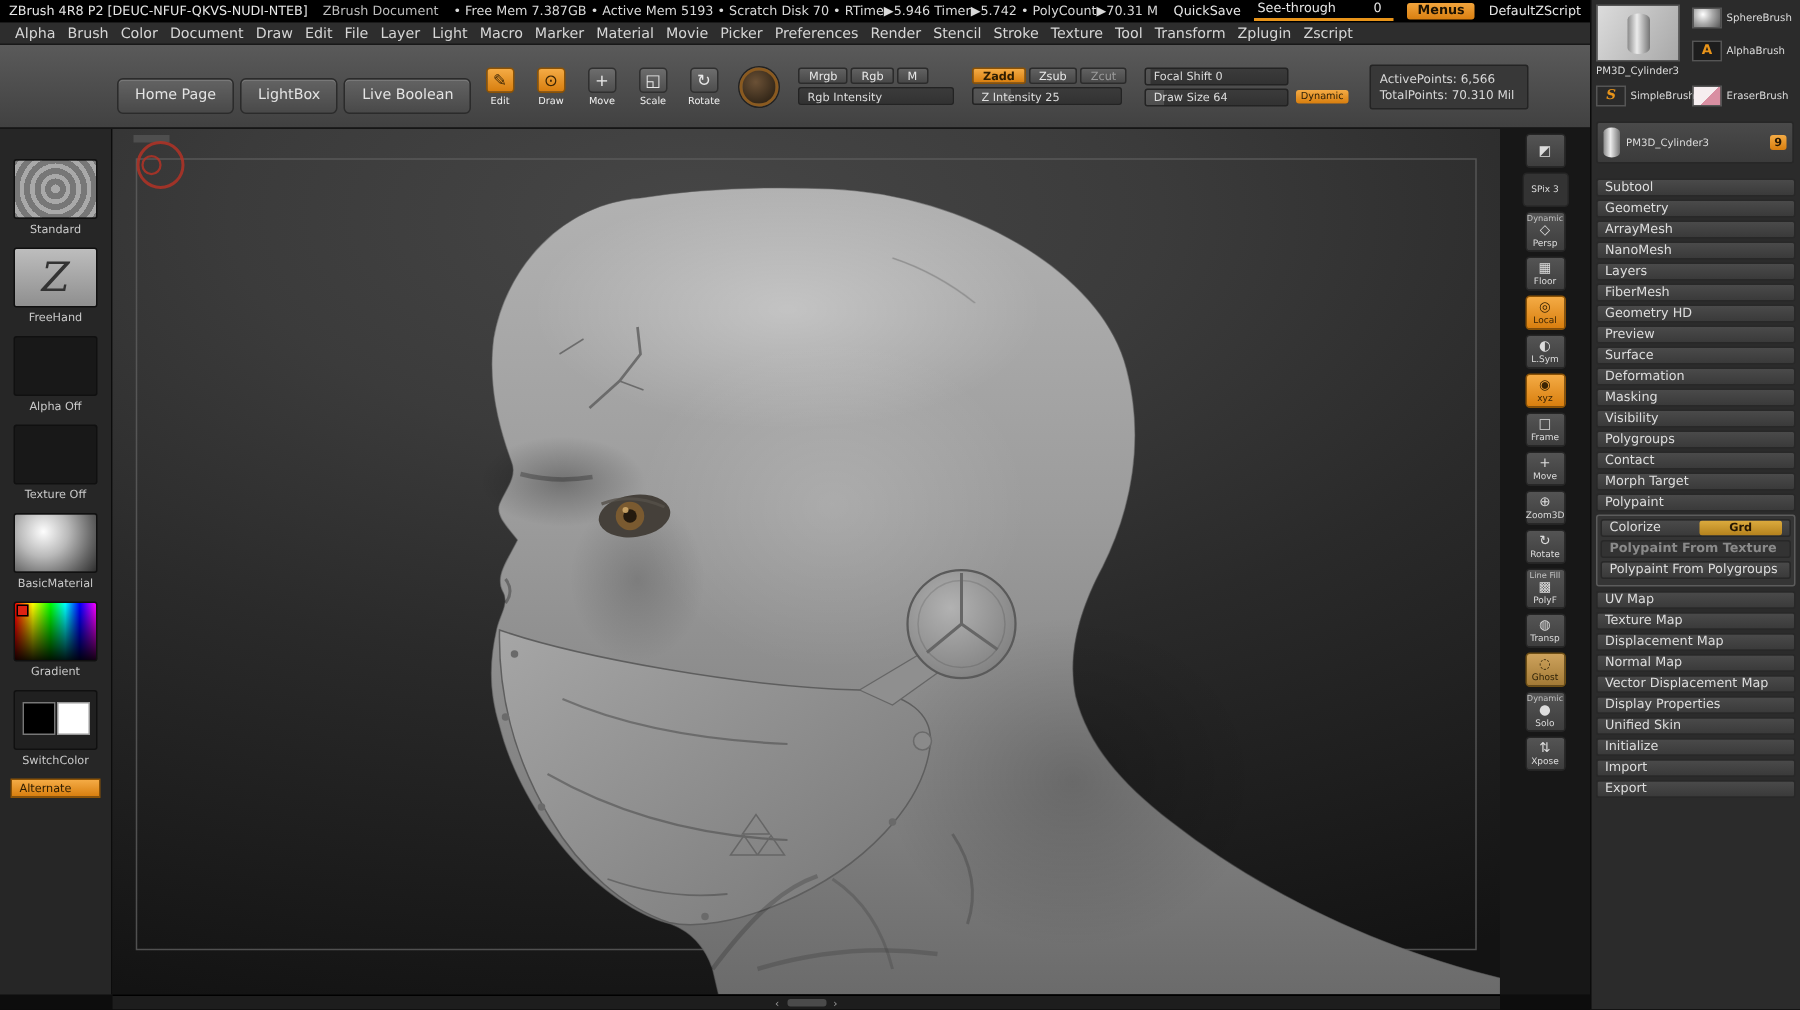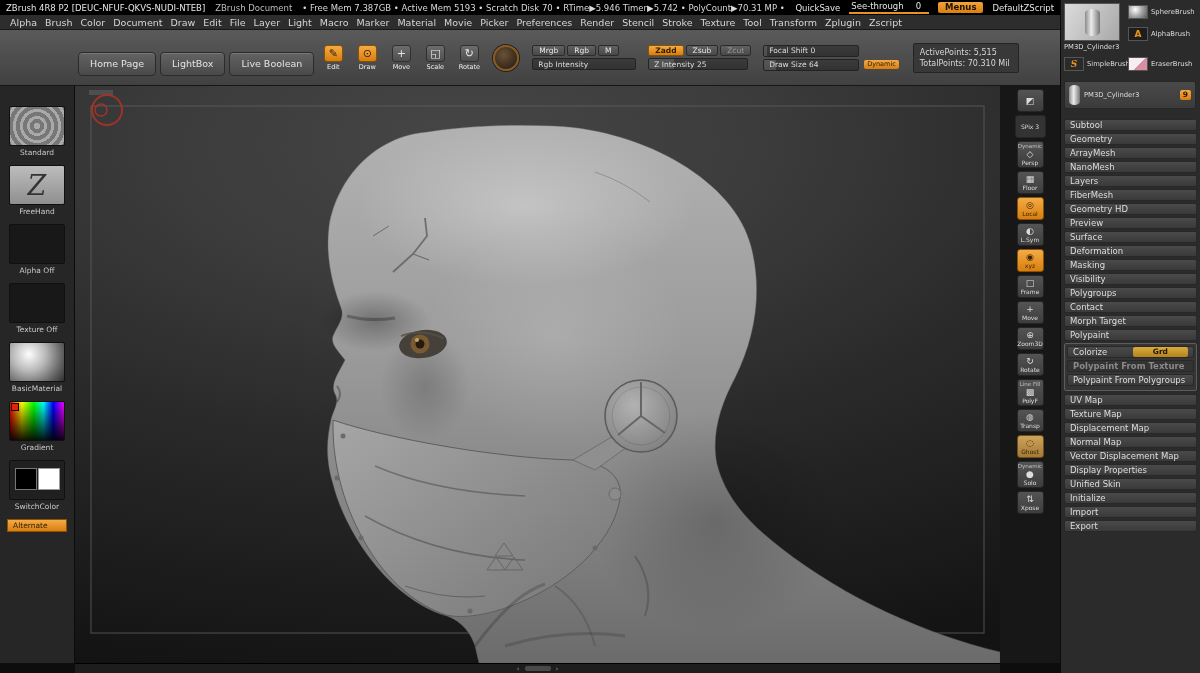--- a/index.html
+++ b/index.html
@@ -7,21 +7,21 @@
        font-family:"DejaVu Sans","Liberation Sans",sans-serif;color:#ddd;}
   *{box-sizing:border-box;}
 
   
   #title-bar{position:absolute;left:0;top:0;width:1060px;height:15px;background:#000;
     display:flex;align-items:center;padding:0 6px;gap:10px;font-size:8.5px;color:#e6e6e6;white-space:nowrap;}
   .tb-left{display:flex;gap:10px;overflow:hidden;align-items:center;}
   .tb-doc{color:#bdbdbd;text-align:right;}
   .tb-stats{color:#d9d9d9;}
   .tb-right{margin-left:auto;display:flex;gap:9px;align-items:center;}
-  .see-through{display:flex;gap:12px;border-bottom:2px solid #e8941a;padding:0 8px 1px 2px;}
+  .see-through{display:flex;gap:25px;border-bottom:2px solid #e8941a;padding:0 8px 1px 2px;}
   .menus-btn{background:linear-gradient(#f2a43c,#d97f10);color:#1c1202;padding:0 7px;height:11px;
     line-height:11px;border-radius:2px;font-weight:bold;}
 
   
   #menu-bar{position:absolute;left:0;top:15px;width:1060px;height:15px;background:#2d2d2d;
     border-bottom:1px solid #181818;display:flex;align-items:center;padding:0 6px;font-size:9.5px;color:#d6d6d6;}
   .menu-item{padding:1px 4px;border-radius:2px;}
 
   
   #shelf{position:absolute;left:0;top:30px;width:1060px;height:56px;
@@ -263,21 +263,21 @@
     <div class="mini-row">
       <div class="slider w96">
         <span class="fill f13"></span>
         <span>Draw Size 64</span>
       </div>
       <span class="dyn-label">Dynamic</span>
     </div>
   </div>
 
   <div class="points">
-    <span>ActivePoints: 5,515</span>
+    <span>ActivePoints: 6,566</span>
     <span>TotalPoints: 70.310 Mil</span>
   </div>
 </div>
 
 <div id="left-tray">
   <div class="tray-item">
     <div class="tray-thumb th-standard"></div>
     <div class="tray-label">Standard</div>
   </div>
   <div class="tray-item">

